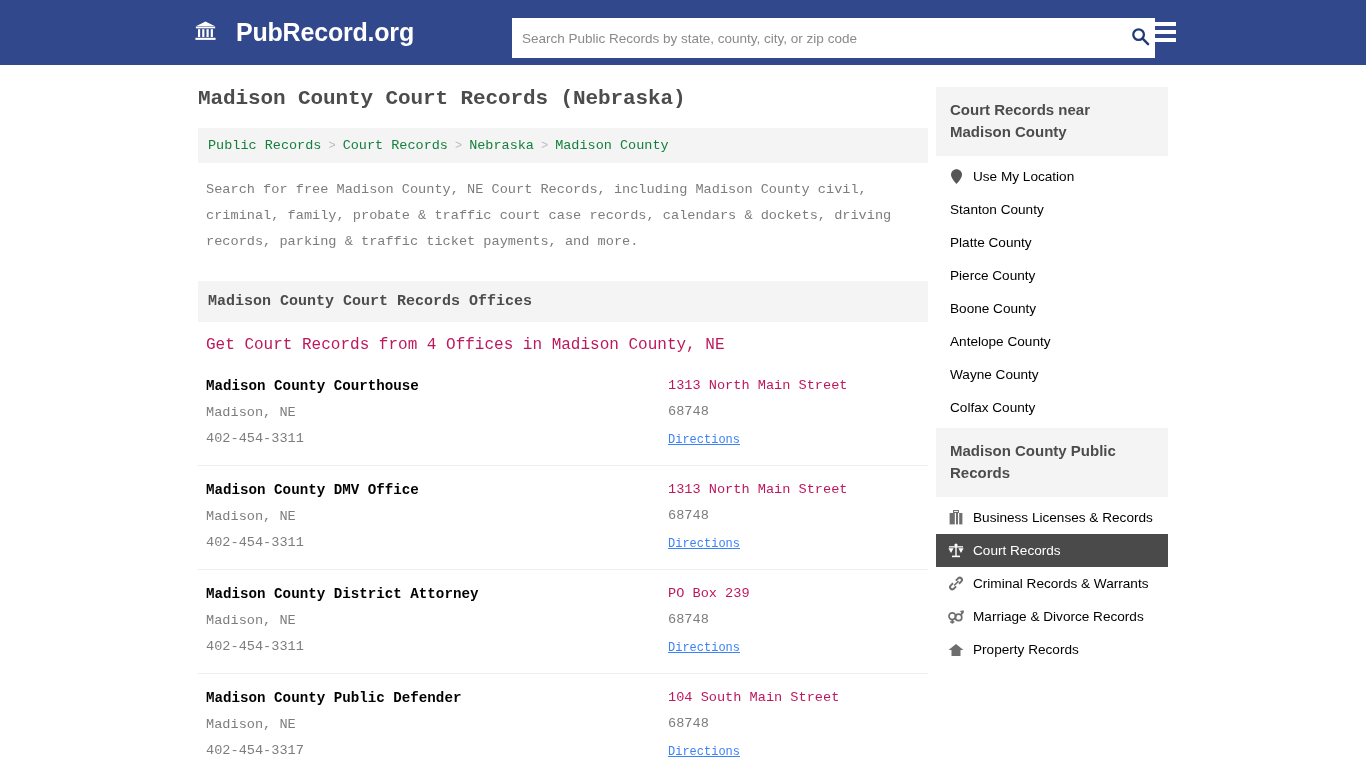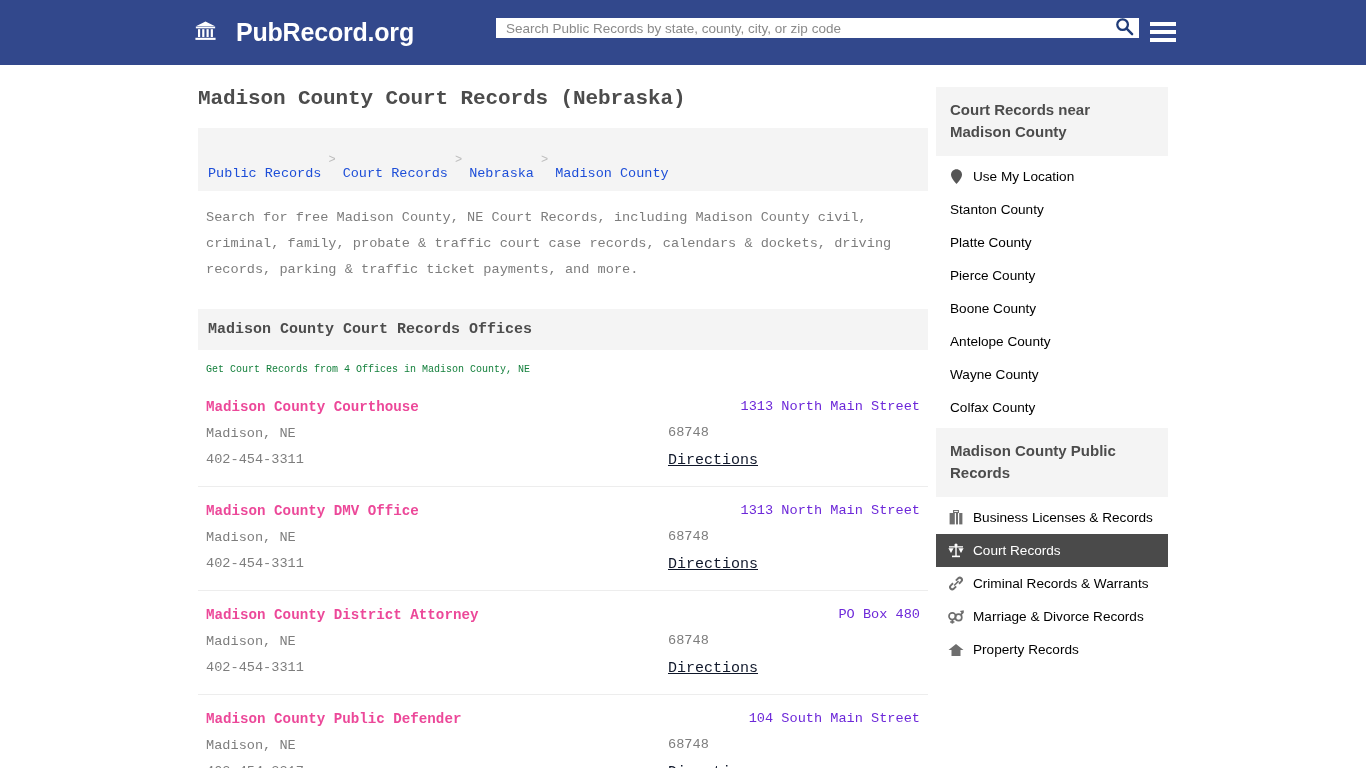--- a/index.html
+++ b/index.html
@@ -29,24 +29,24 @@
   #brand .bank-icon { display: block; }
   #brand .brand-text {
     color: #ffffff;
     font-size: 25px;
     font-weight: bold;
     letter-spacing: -0.2px;
     white-space: nowrap;
   }
   #search-wrap {
     position: absolute;
-    left: 496px;
+    left: 512px;
     top: 18px;
     width: 643px;
-    height: 20px;
+    height: 40px;
     background: #ffffff;
     display: flex;
     align-items: flex-start;
   }
   #search-input {
     flex: 1;
     border: none;
     outline: none;
     height: 100%;
     padding: 0 8px 0 10px;
@@ -110,71 +110,70 @@
     background: #f4f4f4;
     padding: 10px 10px;
     font-size: 13.5px;
     color: #8b8b8b;
     display: flex;
     align-items: center;
     gap: 7px;
     flex-wrap: wrap;
   }
   #breadcrumb a {
-    color: #1d4ed8;
+    color: #15803d;
     text-decoration: none;
-    margin-top: 28px;
   }
   #breadcrumb .sep { color: #bdbdbd; font-size: 12px; }
   #intro {
     margin: 14px 0 0 0;
     padding: 0 8px;
     font-size: 13.6px;
     line-height: 26px;
     color: #7d7d7d;
   }
   .section-head {
     background: #f4f4f4;
     padding: 12px 10px;
     margin-top: 26px;
     font-size: 15px;
     font-weight: bold;
     color: #4c4c4c;
   }
   #offices-note {
     padding: 14px 8px 0 8px;
-    font-size: 10px;
-    color: #15803d;
+    font-size: 16px;
+    color: #be185d;
   }
   #offices-list { margin-top: 8px; }
   .office-row {
     display: flex;
     padding: 16px 8px 17px 8px;
     border-bottom: 1px solid #ededed;
   }
   .office-row:first-child { border-top: none; }
   .office-left { width: 462px; }
   .office-right { flex: 1; }
   .office-name {
     font-size: 14.2px;
     font-weight: bold;
-    color: #ec4899;
+    color: #000000;
     margin-bottom: 11px;
   }
   .office-citystate, .office-phone,
   .office-street, .office-zip {
     font-size: 13.6px;
     color: #7d7d7d;
     margin-bottom: 11px;
   }
   .office-phone, .office-zip { margin-bottom: 0; }
-  .office-street { color: #6d28d9; text-align: right; }
+  .office-street { color: #be185d; }
   .office-directions {
-    font-size: 15px;
-    color: #0f172a;
+    font-size: 12px;
+    color: #3b82f6;
     text-decoration: underline;
     cursor: pointer;
   }
 
   
   .side-box { margin-bottom: 4px; }
   .side-head {
     background: #f4f4f4;
     padding: 12px 14px 13px 14px;
     font-size: 15px;
@@ -285,21 +284,21 @@
               <div class="office-phone">402-454-3311</div>
             </div>
             <div class="office-right"><div class="office-street">1313 North Main Street</div><div class="office-zip" style="margin-bottom:11px">68748</div><a class="office-directions" href="#">Directions</a></div>
           </div>
           <div class="office-row">
             <div class="office-left">
               <div class="office-name">Madison County District Attorney</div>
               <div class="office-citystate">Madison, NE</div>
               <div class="office-phone">402-454-3311</div>
             </div>
-            <div class="office-right"><div class="office-street">PO Box 480</div><div class="office-zip" style="margin-bottom:11px">68748</div><a class="office-directions" href="#">Directions</a></div>
+            <div class="office-right"><div class="office-street">PO Box 239</div><div class="office-zip" style="margin-bottom:11px">68748</div><a class="office-directions" href="#">Directions</a></div>
           </div>
           <div class="office-row">
             <div class="office-left">
               <div class="office-name">Madison County Public Defender</div>
               <div class="office-citystate">Madison, NE</div>
               <div class="office-phone">402-454-3317</div>
             </div>
             <div class="office-right"><div class="office-street">104 South Main Street</div><div class="office-zip" style="margin-bottom:11px">68748</div><a class="office-directions" href="#">Directions</a></div>
           </div>
         </div>

